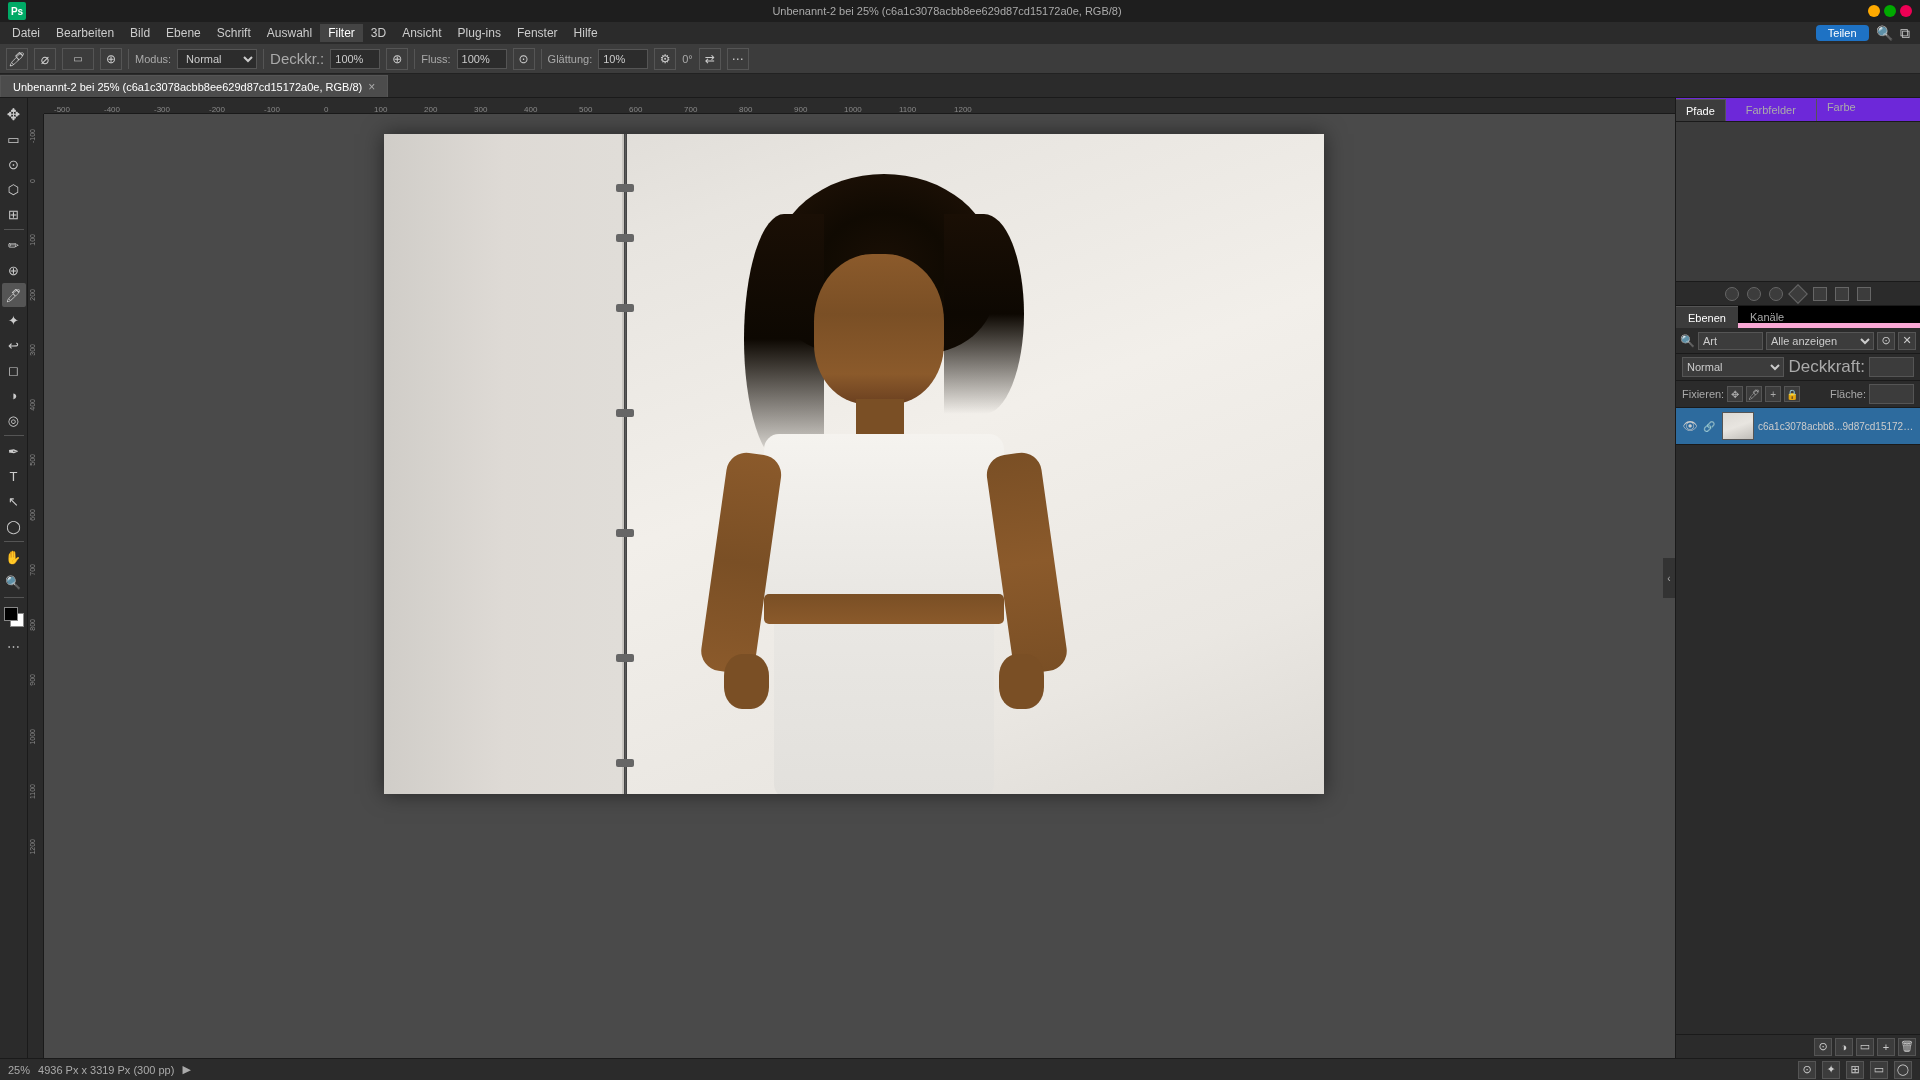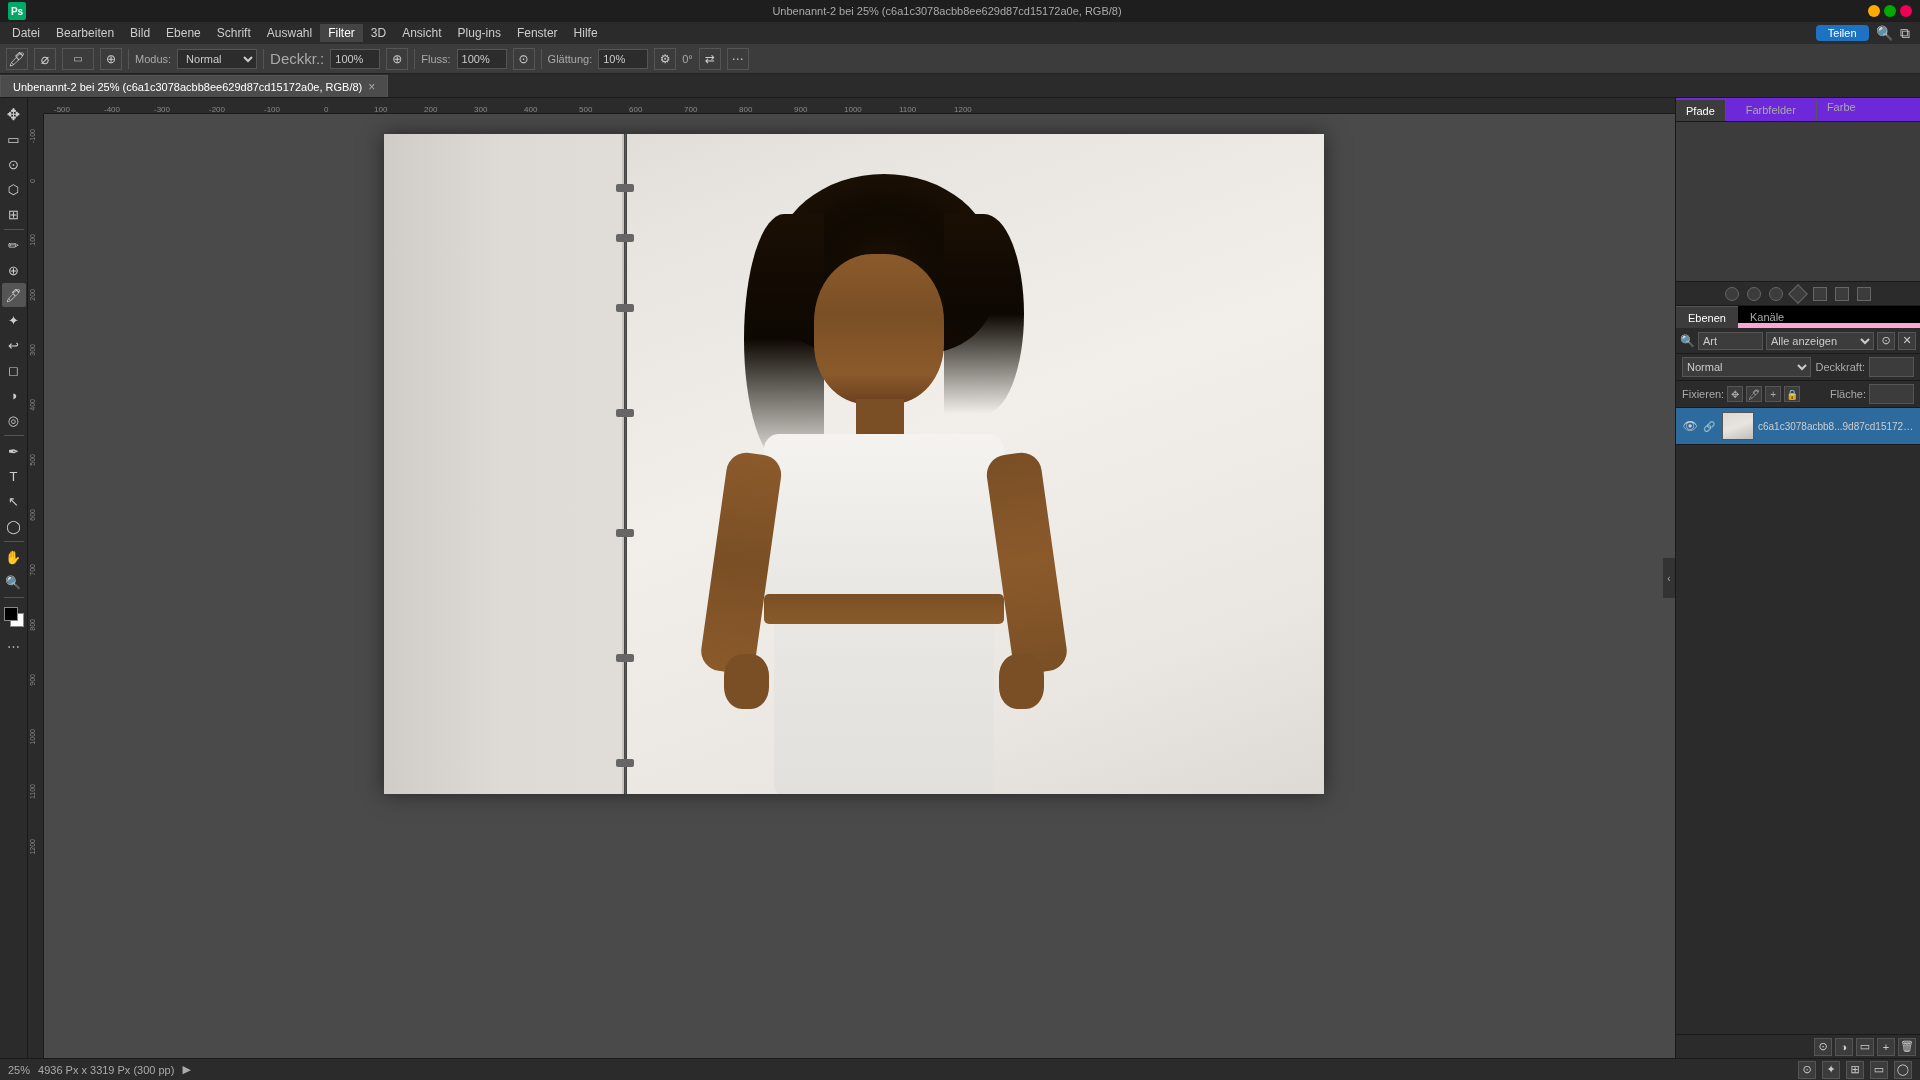--- a/index.html
+++ b/index.html
@@ -240,21 +240,21 @@
         </select>
         <div style="width:18px;height:18px;background:#3c3c3c;border:1px solid #555;color:#ccc;font-size:11px;cursor:pointer;display:flex;align-items:center;justify-content:center;">⊙</div>
         <div style="width:18px;height:18px;background:#3c3c3c;border:1px solid #555;color:#ccc;font-size:11px;cursor:pointer;display:flex;align-items:center;justify-content:center;">✕</div>
       </div>
 
       <div style="display:flex;align-items:center;padding:3px 6px;gap:4px;border-bottom:1px solid #1a1a1a;">
         <select style="background:#3c3c3c;border:1px solid #555;color:#ccc;font-size:11px;height:20px;flex:1;">
           <option>Normal</option>
           <option>Multiplizieren</option>
         </select>
-        <span style="font-size:11px;color:#aaa;">Deckkraft:</span>
+        <span style="font-size:17px;color:#aaa;">Deckkraft:</span>
         <input type="text" style="background: rgb(60, 60, 60); border: 1px solid rgb(85, 85, 85); color: rgb(204, 204, 204); font-size: 11px; height: 20px; width: 45px; padding: 0px 3px;">
       </div>
 
       <div style="display:flex;align-items:center;padding:3px 6px;gap:3px;border-bottom:1px solid #1a1a1a;">
         <span style="font-size:11px;color:#aaa;">Fixieren:</span>
         <div style="width:16px;height:16px;background:#3c3c3c;border:1px solid #555;color:#aaa;cursor:pointer;font-size:10px;display:flex;align-items:center;justify-content:center;">✥</div>
         <div style="width:16px;height:16px;background:#3c3c3c;border:1px solid #555;color:#aaa;cursor:pointer;font-size:10px;display:flex;align-items:center;justify-content:center;">🖊</div>
         <div style="width:16px;height:16px;background:#3c3c3c;border:1px solid #555;color:#aaa;cursor:pointer;font-size:10px;display:flex;align-items:center;justify-content:center;">+</div>
         <div style="width:16px;height:16px;background:#3c3c3c;border:1px solid #555;color:#aaa;cursor:pointer;font-size:10px;display:flex;align-items:center;justify-content:center;">🔒</div>
         <div style="flex:1;"></div>

